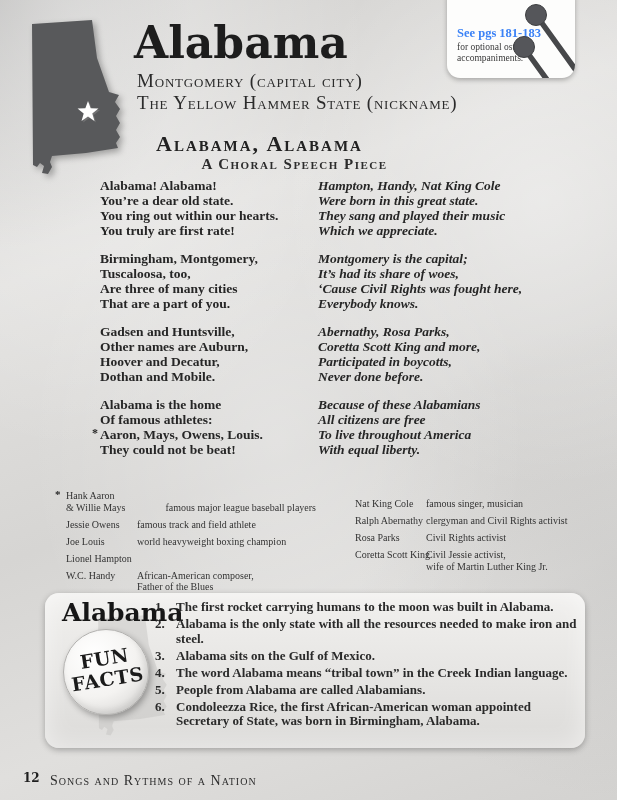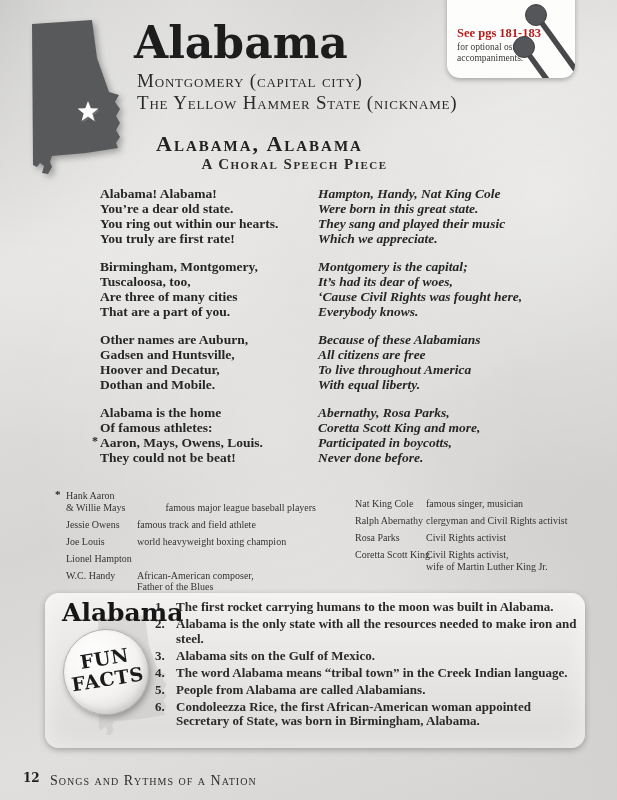--- a/index.html
+++ b/index.html
@@ -19,29 +19,29 @@
   .hdr-title{position:absolute;left:134px;top:20px;font-family:"DejaVu Serif",serif;
     font-weight:bold;font-size:44px;line-height:46px;color:#1d1d1d;letter-spacing:0px;}
   .hdr-capital{position:absolute;left:137px;top:70px;font-variant:small-caps;font-size:19px;
     letter-spacing:.8px;color:#2b2b2b;}
   .hdr-nickname{position:absolute;left:137px;top:92px;font-variant:small-caps;font-size:19px;
     letter-spacing:.8px;color:#2b2b2b;}
   
   .note-box{position:absolute;left:447px;top:-14px;width:128px;height:92px;background:#fdfdfc;
     border-radius:13px;box-shadow:0 2px 5px rgba(0,0,0,.28);overflow:hidden;}
   .note-box .mallets{position:absolute;left:0;top:0;}
-  .note-title{position:absolute;left:10px;top:40px;font-weight:bold;font-size:12.5px;color:#b91c1c;}
+  .note-title{position:absolute;left:10px;top:40px;font-weight:bold;font-size:12.5px;color:#3b82f6;}
   .note-body{position:absolute;left:10px;top:56px;width:80px;font-size:9.5px;line-height:11px;color:#3a3a3a;}
   
   .piece-title{position:absolute;left:0;top:131px;width:519px;text-align:center;font-variant:small-caps;
     font-weight:bold;font-size:22px;letter-spacing:2px;color:#222;}
   .piece-subtitle{position:absolute;left:0;top:156px;width:589px;text-align:center;font-variant:small-caps;
     font-weight:bold;font-size:15px;letter-spacing:1.5px;color:#2c2c2c;}
   
-  .verse-col{position:absolute;top:186px;font-size:13.5px;font-weight:bold;line-height:15px;color:#262626;}
+  .verse-col{position:absolute;top:178px;font-size:13.5px;font-weight:bold;line-height:15px;color:#262626;}
   .verse-col.left{left:100px;width:210px;}
   .verse-col.right{left:318px;width:240px;font-style:italic;}
   .stanza{margin-bottom:13px;}
   .verse-line{position:relative;white-space:nowrap;}
   .line-marker{position:absolute;left:-8px;top:-1px;font-size:12px;}
   
   .fn-col{position:absolute;font-size:10px;line-height:11.5px;color:#333;}
   .fn-col.left{left:66px;top:490px;width:250px;}
   .fn-col.right{left:355px;top:498px;width:240px;}
   .fn-row{display:grid;grid-template-columns:71px auto;margin-bottom:5.5px;position:relative;}
@@ -105,57 +105,57 @@
         <div class="verse-line">You ring out within our hearts.</div>
         <div class="verse-line">You truly are first rate!</div>
       </div>
       <div class="stanza">
         <div class="verse-line">Birmingham, Montgomery,</div>
         <div class="verse-line">Tuscaloosa, too,</div>
         <div class="verse-line">Are three of many cities</div>
         <div class="verse-line">That are a part of you.</div>
       </div>
       <div class="stanza">
+        <div class="verse-line">Gadsen and Huntsville,</div>
         <div class="verse-line">Other names are Auburn,</div>
-        <div class="verse-line">Gadsen and Huntsville,</div>
         <div class="verse-line">Hoover and Decatur,</div>
         <div class="verse-line">Dothan and Mobile.</div>
       </div>
       <div class="stanza">
         <div class="verse-line">Alabama is the home</div>
         <div class="verse-line">Of famous athletes:</div>
         <div class="verse-line"><div class="line-marker">*</div>Aaron, Mays, Owens, Louis.</div>
         <div class="verse-line">They could not be beat!</div>
       </div>
     </div>
   <div class="verse-col right" id="verse-col-right">
       <div class="stanza">
         <div class="verse-line">Hampton, Handy, Nat King Cole</div>
         <div class="verse-line">Were born in this great state.</div>
         <div class="verse-line">They sang and played their music</div>
         <div class="verse-line">Which we appreciate.</div>
       </div>
       <div class="stanza">
         <div class="verse-line">Montgomery is the capital;</div>
-        <div class="verse-line">It’s had its dear of woes,</div>
+        <div class="verse-line">It’s had its share of woes,</div>
         <div class="verse-line">‘Cause Civil Rights was fought here,</div>
         <div class="verse-line">Everybody knows.</div>
+      </div>
+      <div class="stanza">
+        <div class="verse-line">Abernathy, Rosa Parks,</div>
+        <div class="verse-line">Coretta Scott King and more,</div>
+        <div class="verse-line">Participated in boycotts,</div>
+        <div class="verse-line">Never done before.</div>
       </div>
       <div class="stanza">
         <div class="verse-line">Because of these Alabamians</div>
         <div class="verse-line">All citizens are free</div>
         <div class="verse-line">To live throughout America</div>
         <div class="verse-line">With equal liberty.</div>
       </div>
-      <div class="stanza">
-        <div class="verse-line">Abernathy, Rosa Parks,</div>
-        <div class="verse-line">Coretta Scott King and more,</div>
-        <div class="verse-line">Participated in boycotts,</div>
-        <div class="verse-line">Never done before.</div>
-      </div>
     </div>
 
   <div class="fn-col left" id="footnotes-left">
       <div class="fn-row">
         <div class="fn-marker">*</div>
         <div class="fn-name">
           <div class="">Hank Aaron</div>
           <div class="">&amp; Willie Mays</div>
         </div>
         <div class="fn-desc" style="margin-top: 11.5px; text-align: right;">
@@ -216,21 +216,21 @@
         </div>
         <div class="fn-desc">
           <div class="">Civil Rights activist</div>
         </div>
       </div>
       <div class="fn-row">
         <div class="fn-name">
           <div class="">Coretta Scott King</div>
         </div>
         <div class="fn-desc">
-          <div class="">Civil Rights activist,</div>
+          <div class="">Civil Jessie activist,</div>
           <div class="">wife of Martin Luther King Jr.</div>
         </div>
       </div>
     </div>
 
   <div class="facts-box"></div>
   <svg class="facts-watermark" width="78" height="129" viewBox="0 0 100 165">
     <path d="M4,8 L64,4 L69,42 L81,76 L91,79 L87,86 L92,93 L88,100 L92,107 L88,114 L92,121 L88,127 L90,132 L58,137 L24,140 L22,146 L24,151 L20,158 L14,157 L16,150 L12,147 L9,151 L5,149 Z" fill="#c3c2c0"></path>
   </svg>
   <div class="facts-title">Alabama</div>

